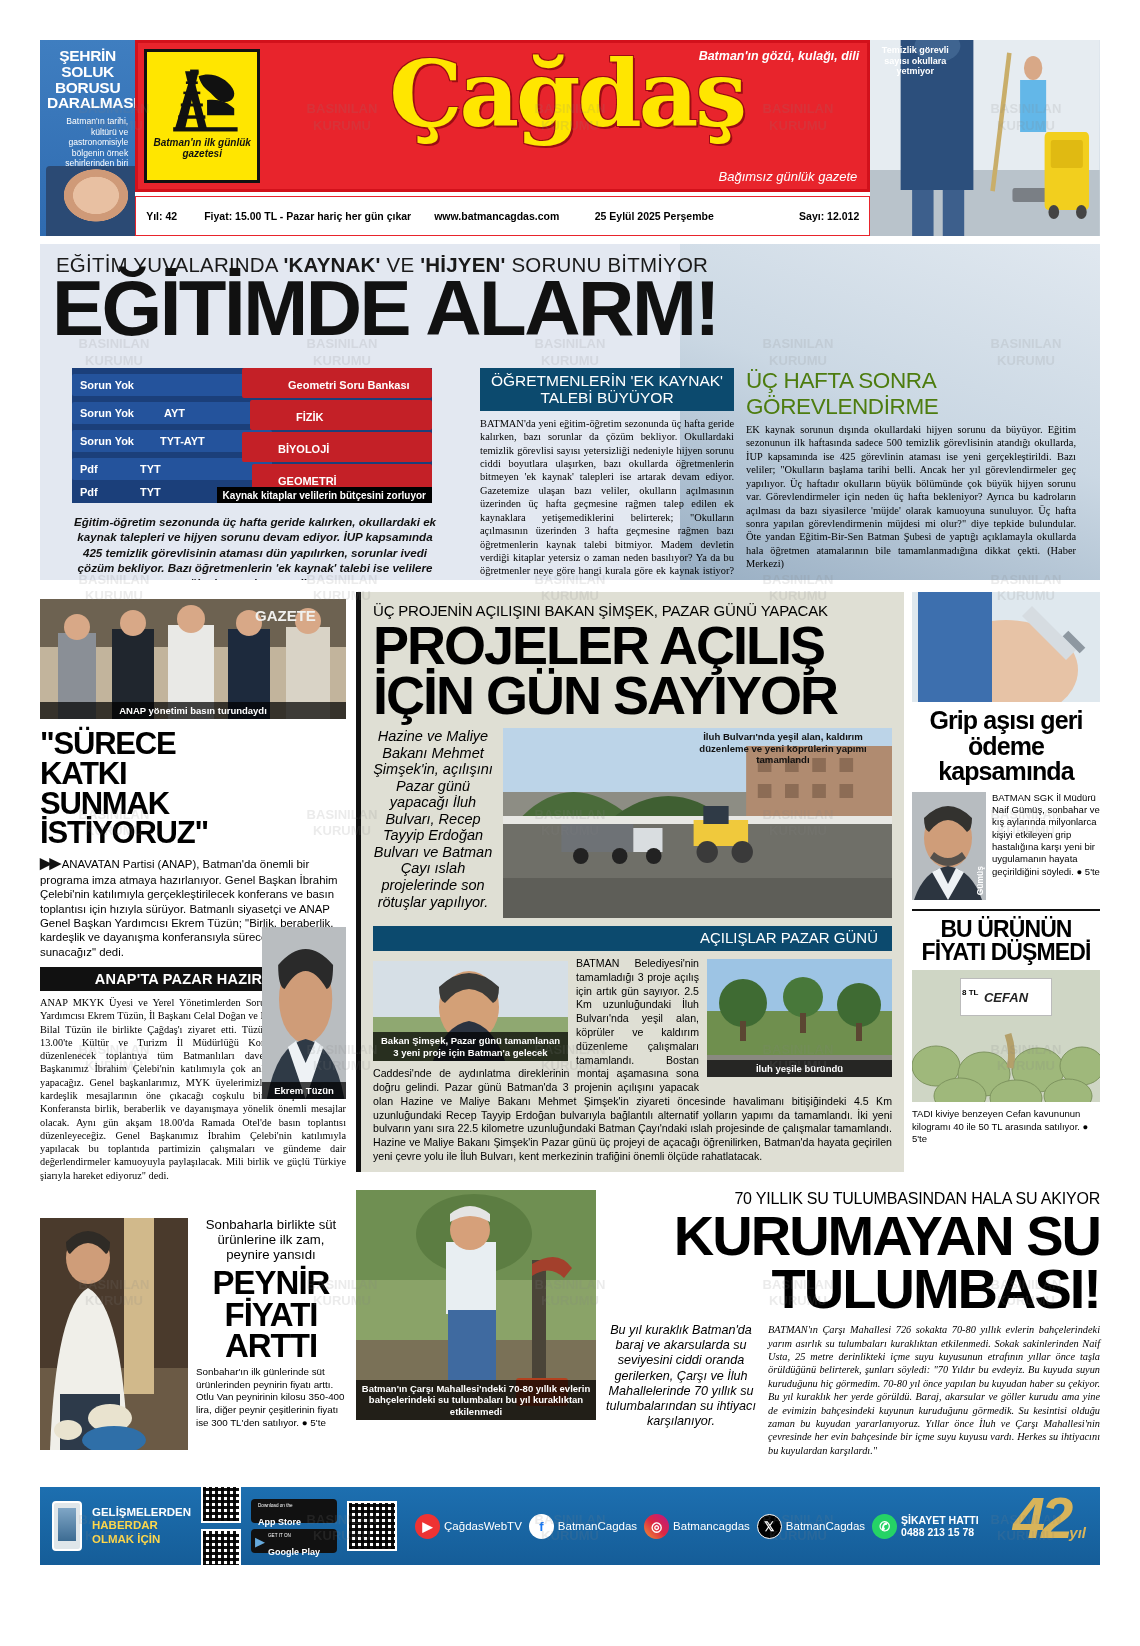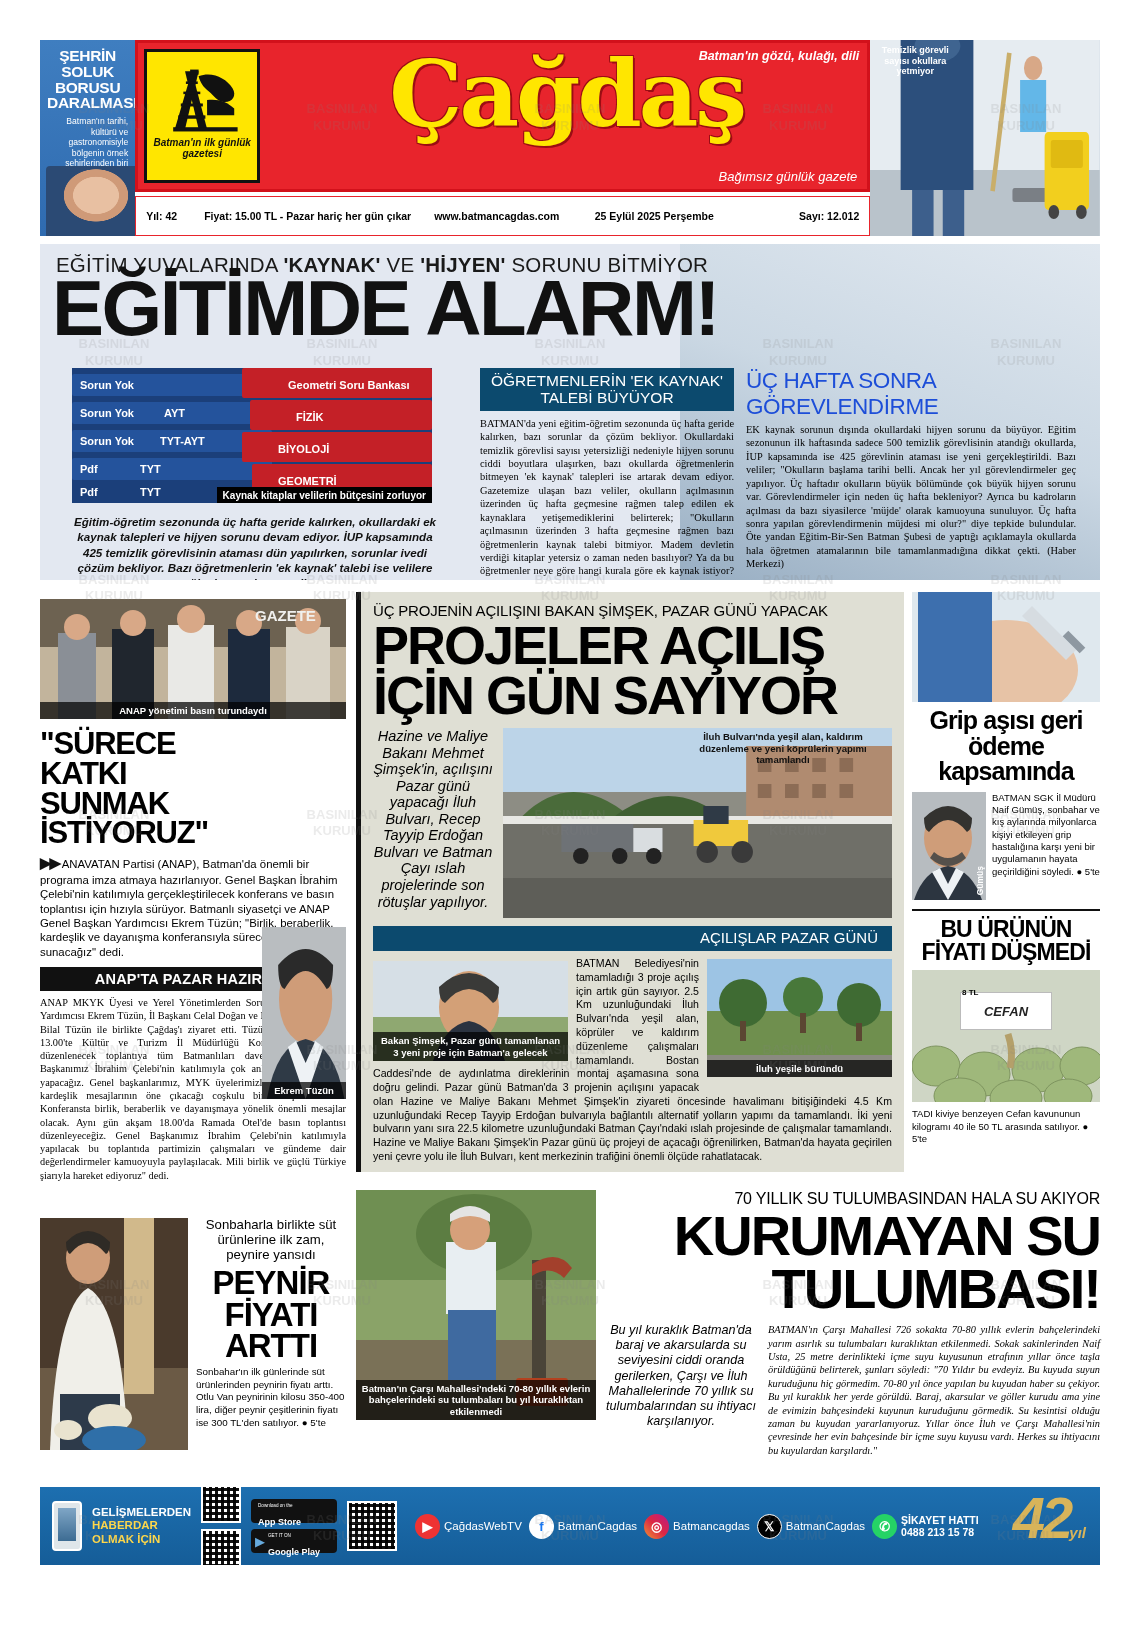--- a/index.html
+++ b/index.html
@@ -103,21 +103,21 @@
   .leadSub { position:absolute; left:30px; top:270px; width:370px; font-size:11.6px;
       font-style:italic; font-weight:bold; line-height:1.32; text-align:center; color:#111; }
 
   .redHead { background:#0c4a6e; color:#fff; font-weight:normal; text-align:center;
       padding:4px 6px; line-height:1.12; }
   .leadMidCol { position:absolute; left:440px; top:124px; width:254px; }
   .leadMidCol .redHead { font-size:15.5px; }
   .leadMidCol .body { margin-top:6px; font-size:10.4px; line-height:1.29; text-align:justify; }
 
   .leadRightCol { position:absolute; left:706px; top:124px; width:330px; }
-  .leadRightCol h2 { font-size:22.5px; font-weight:normal; letter-spacing:-.4px; color:#1d4ed8; }
+  .leadRightCol h2 { font-size:22.5px; font-weight:normal; letter-spacing:-.4px; color:#4d7c0f; }
   .leadRightCol .body { margin-top:3px; font-size:10.4px; line-height:1.29; text-align:justify; }
 
   
   .anapCol { position:absolute; left:40px; top:592px; width:306px; }
   .anapCol h2 { font-size:22px; line-height:1.03; text-align:center; font-weight:normal;
       letter-spacing:-.4px; }
   .anapPhoto { margin-top:7px; height:120px;
       background:linear-gradient(#cbb9a2,#8c7c6a); }
   .anapQuote { margin-top:10px; font-size:31px; line-height:.96; font-weight:bold;
       letter-spacing:-1.2px; width:198px; }
@@ -156,21 +156,21 @@
   .gripRow { display:flex; gap:6px; margin-top:7px; }
   .gumusPhoto { width:74px; height:108px; position:relative;
       background:linear-gradient(#aeb6bd,#5f6a74); }
   .gumusPhoto .vcap { position:absolute; right:1px; bottom:4px; writing-mode:vertical-rl;
       transform:rotate(180deg); color:#fff; font-size:8.5px; font-weight:bold; }
   .gripBody { flex:1; font-size:9.5px; line-height:1.3; }
   .hr2 { border-top:2px solid #111; margin:9px 0 7px; }
   .rightCol h2.small { font-size:23px; }
   .cefanPhoto { height:132px; margin-top:6px;
       background:linear-gradient(165deg,#cdd6c2 0 35%,#9fb07f 35% 100%); position:relative; }
-  .cefanSign { position:absolute; left:48px; top:22px; width:92px; height:38px; background:#fff;
+  .cefanSign { position:absolute; left:48px; top:8px; width:92px; height:38px; background:#fff;
       border:1px solid #bbb; font-size:13px; font-weight:bold; font-style:italic;
       display:flex; align-items:center; justify-content:center; color:#222; }
   .cefanPrice { position:absolute; left:50px; top:18px; font-size:8px; font-weight:bold; }
   .cefanBody { font-size:9.5px; line-height:1.3; margin-top:6px; }
 
   
   .peynirCol { position:absolute; left:40px; top:1218px; width:306px; display:flex; gap:8px; }
   .peynirPhoto { width:148px; height:232px;
       background:linear-gradient(170deg,#6b4a3a 0 18%,#b08b6b 18% 55%,#4f4438 55% 100%); }
   .peynirText { flex:1; }

